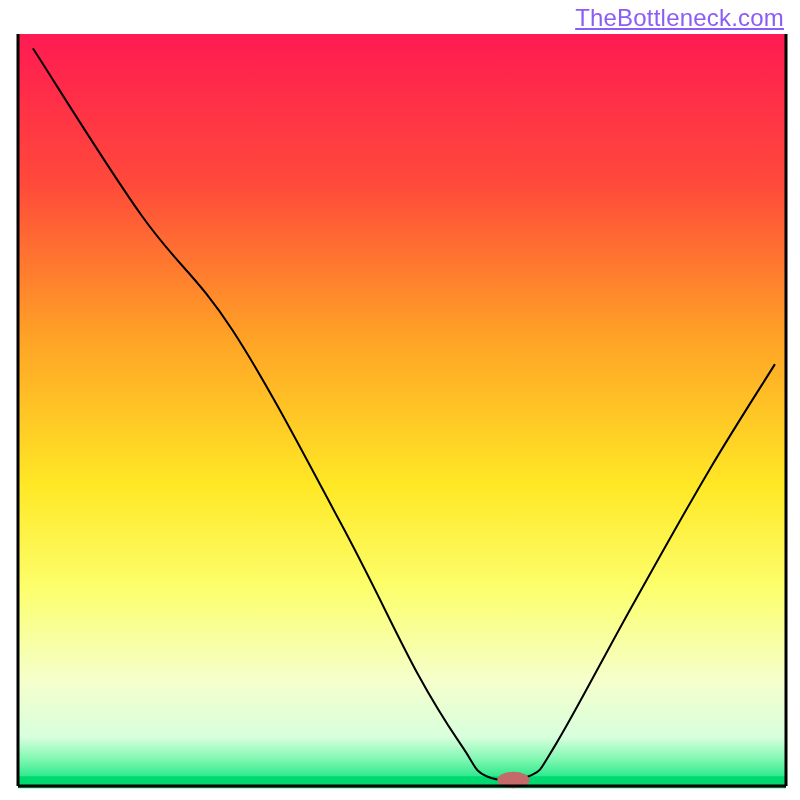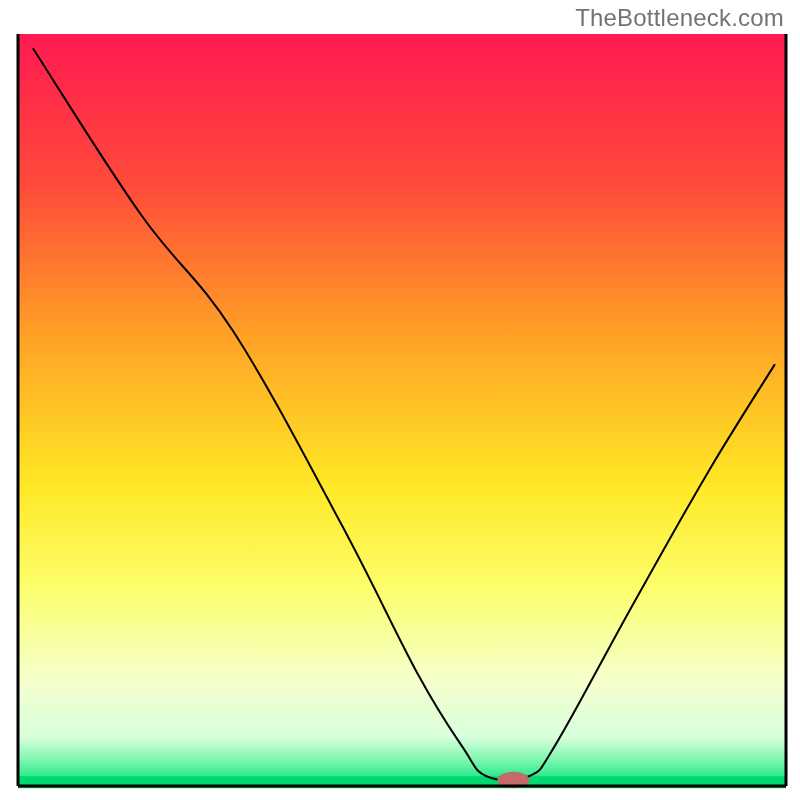--- a/index.html
+++ b/index.html
@@ -14,23 +14,24 @@
     position: relative;
     width: 800px;
     height: 800px;
     background: #fff;
   }
   .watermark {
     position: absolute;
     top: 4px;
     right: 16px;
     font-size: 24px;
-    color: #737373;
+    color: #8b5cf6;
     font-weight: 500;
     letter-spacing: 0.2px;
+    text-decoration: underline;
   }
   svg { display: block; }
 </style>
 </head>
 <body>
 
 <div class="chart-wrap">
   <div class="watermark">TheBottleneck.com</div>
   <svg id="chart-svg" width="800" height="800" viewBox="0 0 800 800">
       <defs>

